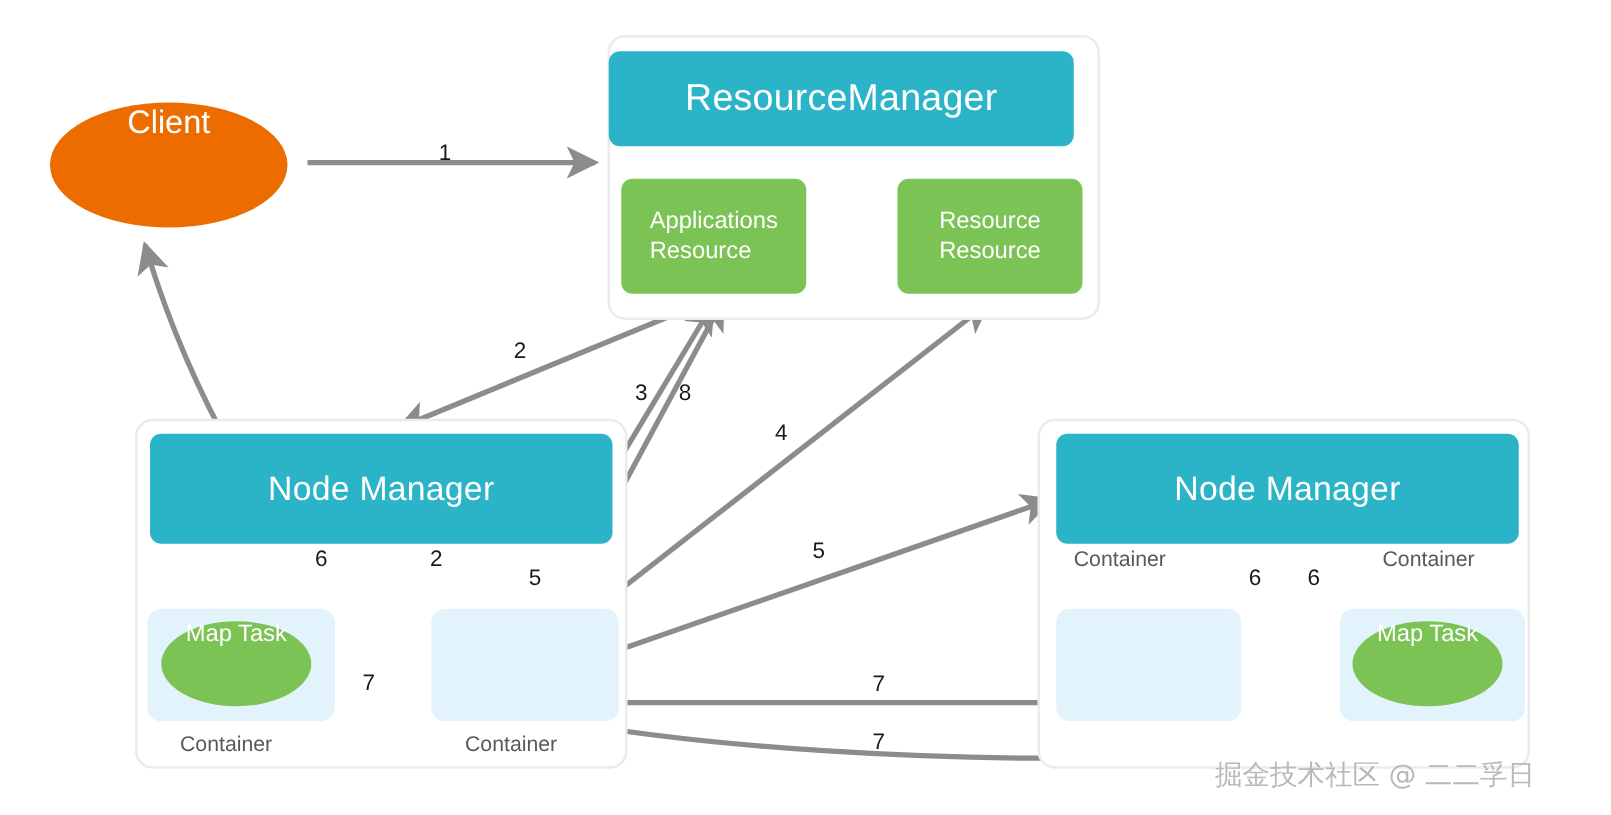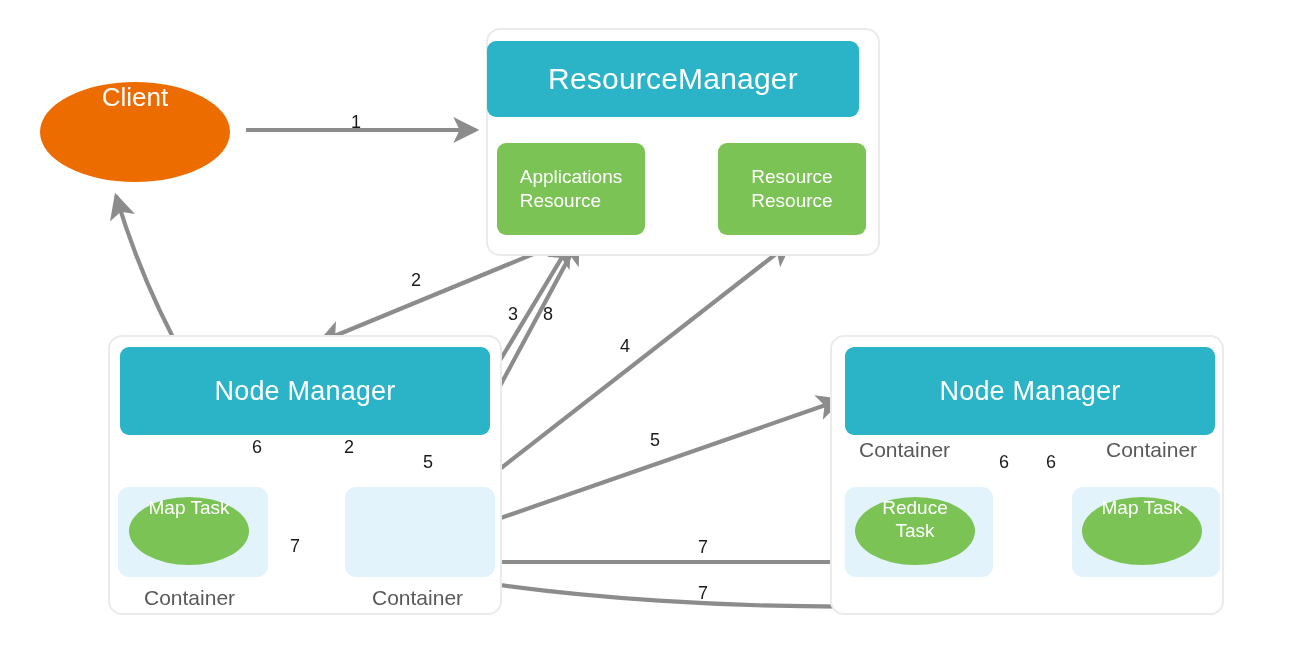--- a/index.html
+++ b/index.html
@@ -84,21 +84,21 @@
     line-height: 1.2;
     box-sizing: border-box;
   }
   .ellipse.green  { background: #7cc356; }
   .ellipse.orange { background: #ec6c00; }
 
   
   .caption {
     position: absolute;
     color: #595959;
-    font-size: 21px;
+    font-size: 17px;
     white-space: nowrap;
   }
 
   
   .edge-label {
     position: absolute;
     color: #1a1a1a;
     font-size: 18px;
     white-space: nowrap;
   }
@@ -201,26 +201,20 @@
   <div class="panel" style="left:830px; top:335px; width:394px; height:280px;">
   </div>
   <div class="teal-box" style="left:845px; top:347px; width:370px; height:88px; font-size:27px;">
     <span>Node Manager</span>
   </div>
 
   <div class="caption" style="left:859px; top:438px;">Container</div>
   <div class="caption" style="left:1106px; top:438px;">Container</div>
 
   <div class="tile" style="left:845px; top:487px; width:148px; height:90px;"></div>
-  <div class="ellipse green" style="left:855px; top:497px; width:120px; height:68px; font-size:19px;">
-    <div>
-      <div>Reduce</div>
-      <div>Task</div>
-    </div>
-  </div>
 
   <div class="tile" style="left:1072px; top:487px; width:148px; height:90px;"></div>
   <div class="ellipse green" style="left:1082px; top:497px; width:120px; height:68px; font-size:19px;">
     <span>Map Task</span>
   </div>
 
   <div class="edge-label" style="left:351px; top:112px;">1</div>
   <div class="edge-label" style="left:411px; top:270px;">2</div>
   <div class="edge-label" style="left:508px; top:304px;">3</div>
   <div class="edge-label" style="left:543px; top:304px;">8</div>
@@ -228,14 +222,15 @@
   <div class="edge-label" style="left:650px; top:430px;">5</div>
   <div class="edge-label" style="left:252px; top:437px;">6</div>
   <div class="edge-label" style="left:344px; top:437px;">2</div>
   <div class="edge-label" style="left:423px; top:452px;">5</div>
   <div class="edge-label" style="left:290px; top:536px;">7</div>
   <div class="edge-label" style="left:999px; top:452px;">6</div>
   <div class="edge-label" style="left:1046px; top:452px;">6</div>
   <div class="edge-label" style="left:698px; top:537px;">7</div>
   <div class="edge-label" style="left:698px; top:583px;">7</div>
 
+  <div class="watermark" style="left:972px; top:605px;">掘金技术社区 @ 二二孚日</div>
 
 </div>
 
 </body></html>

